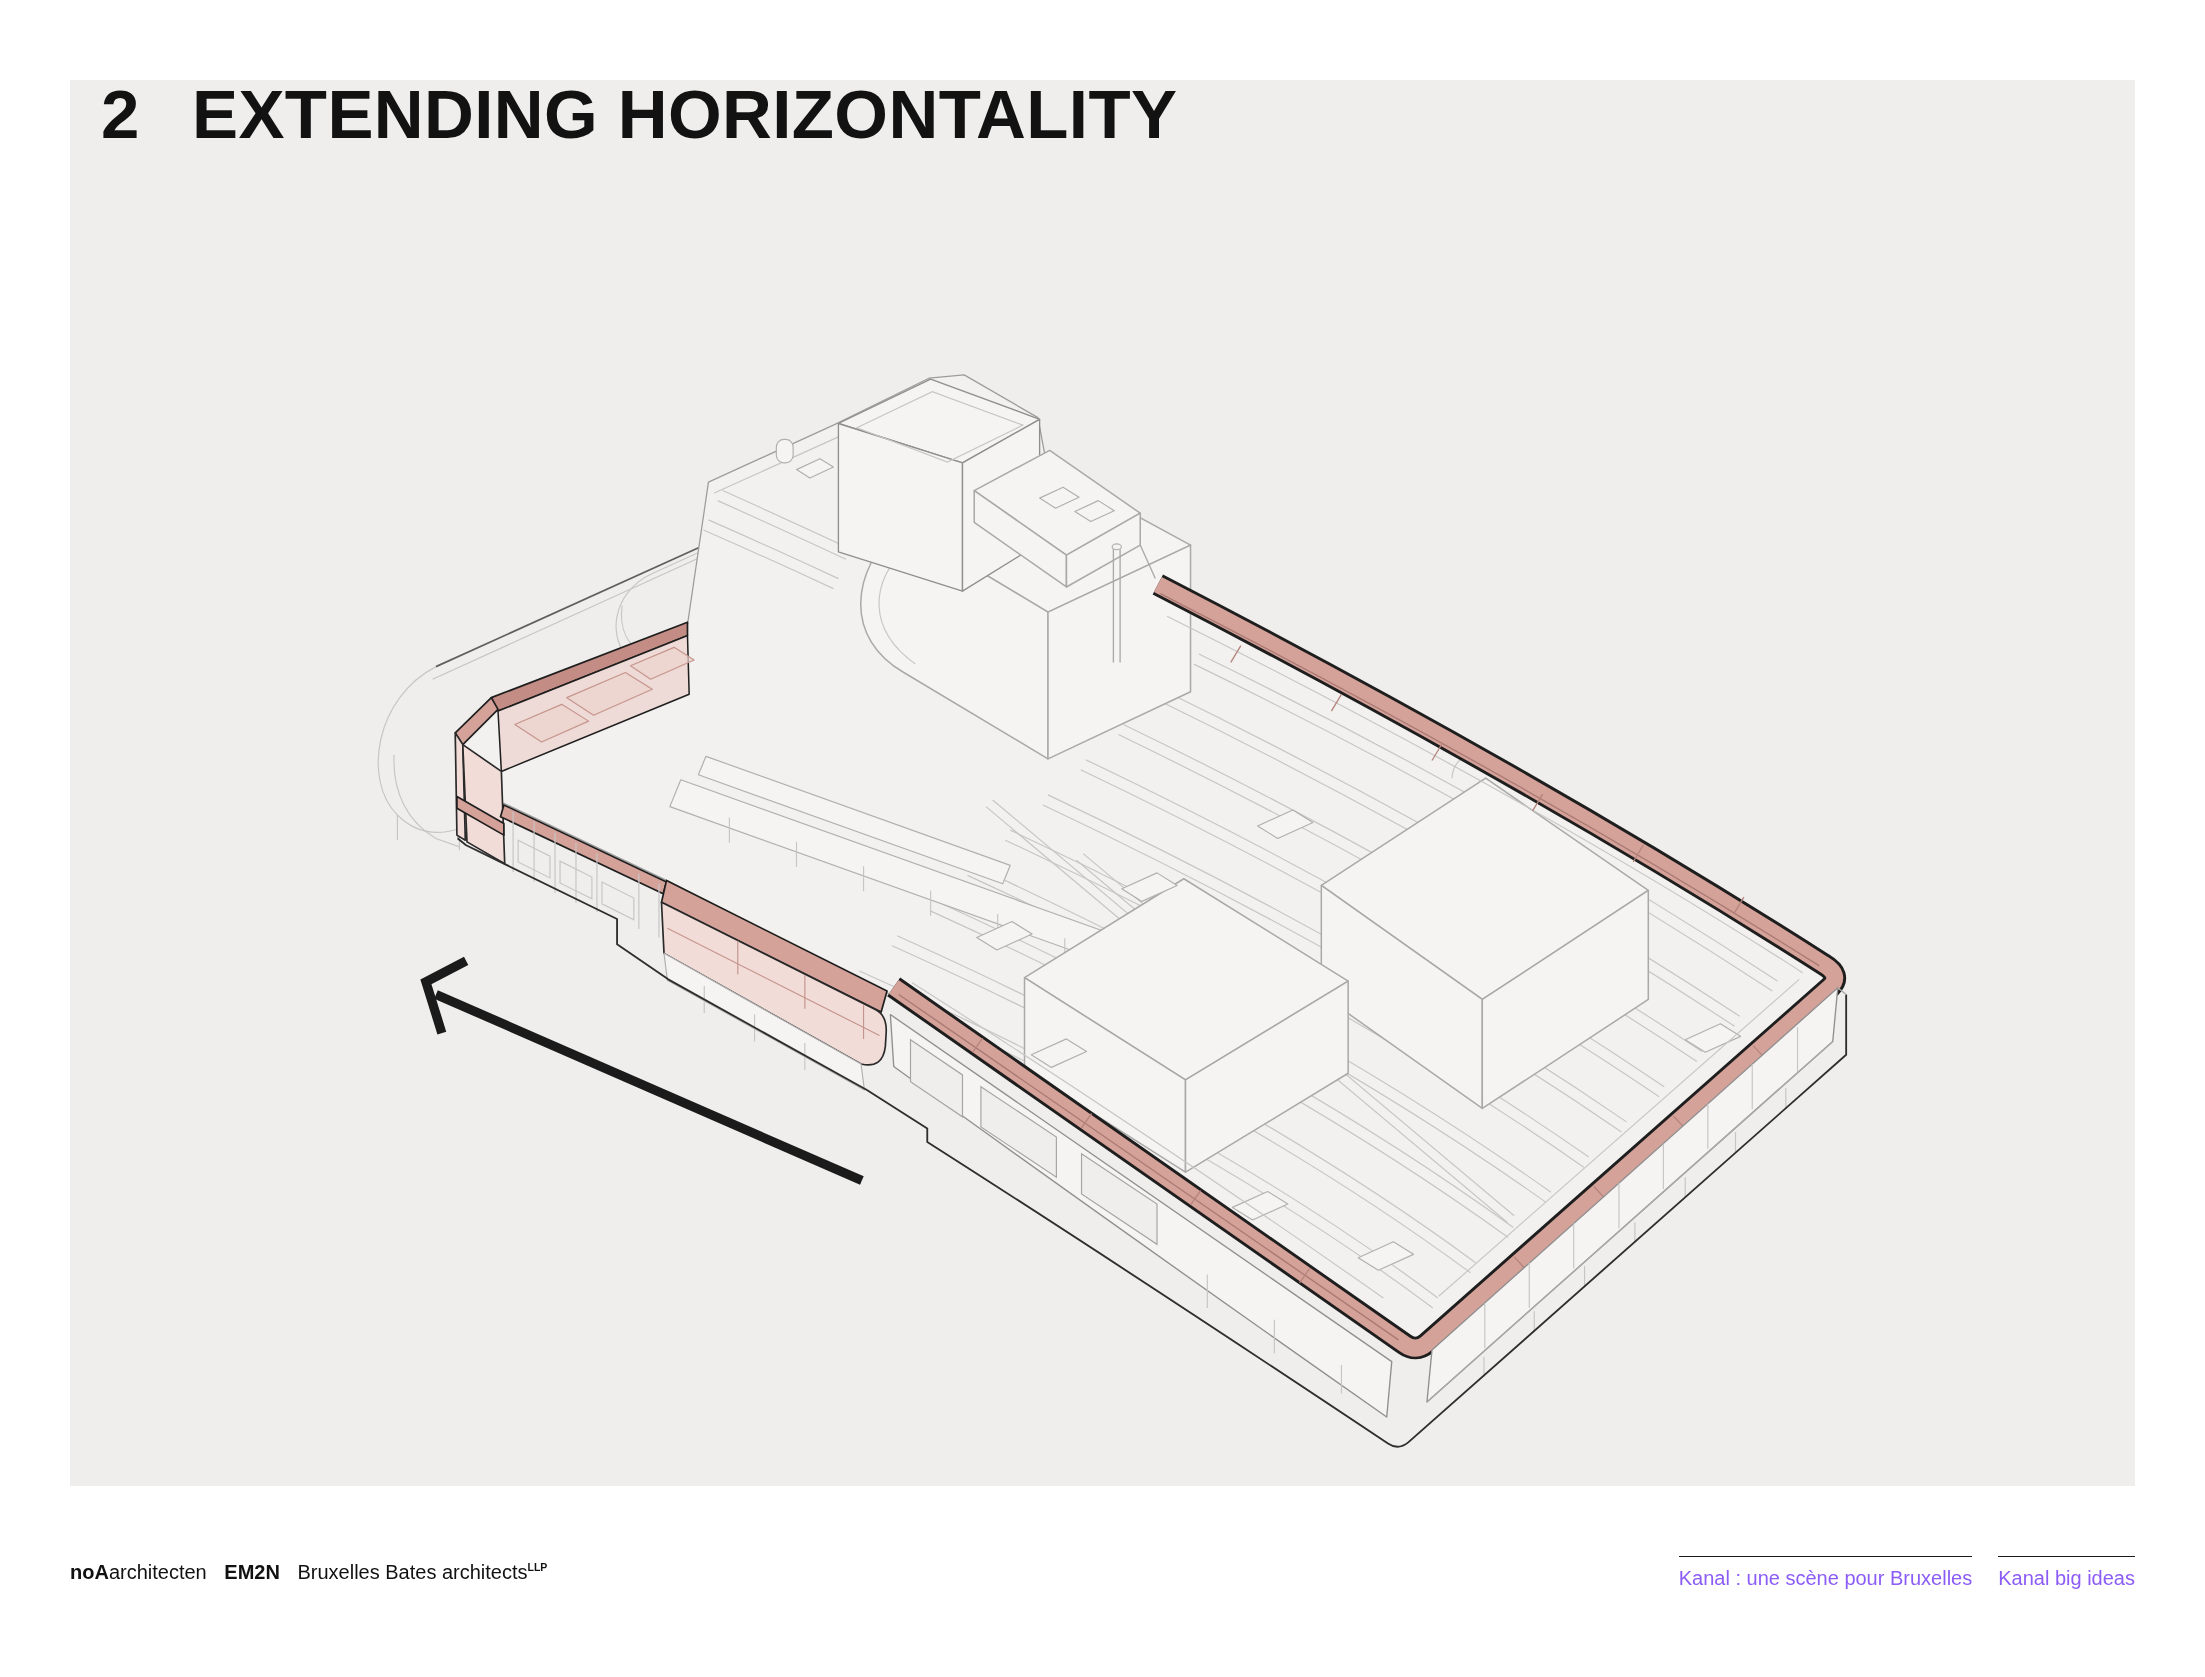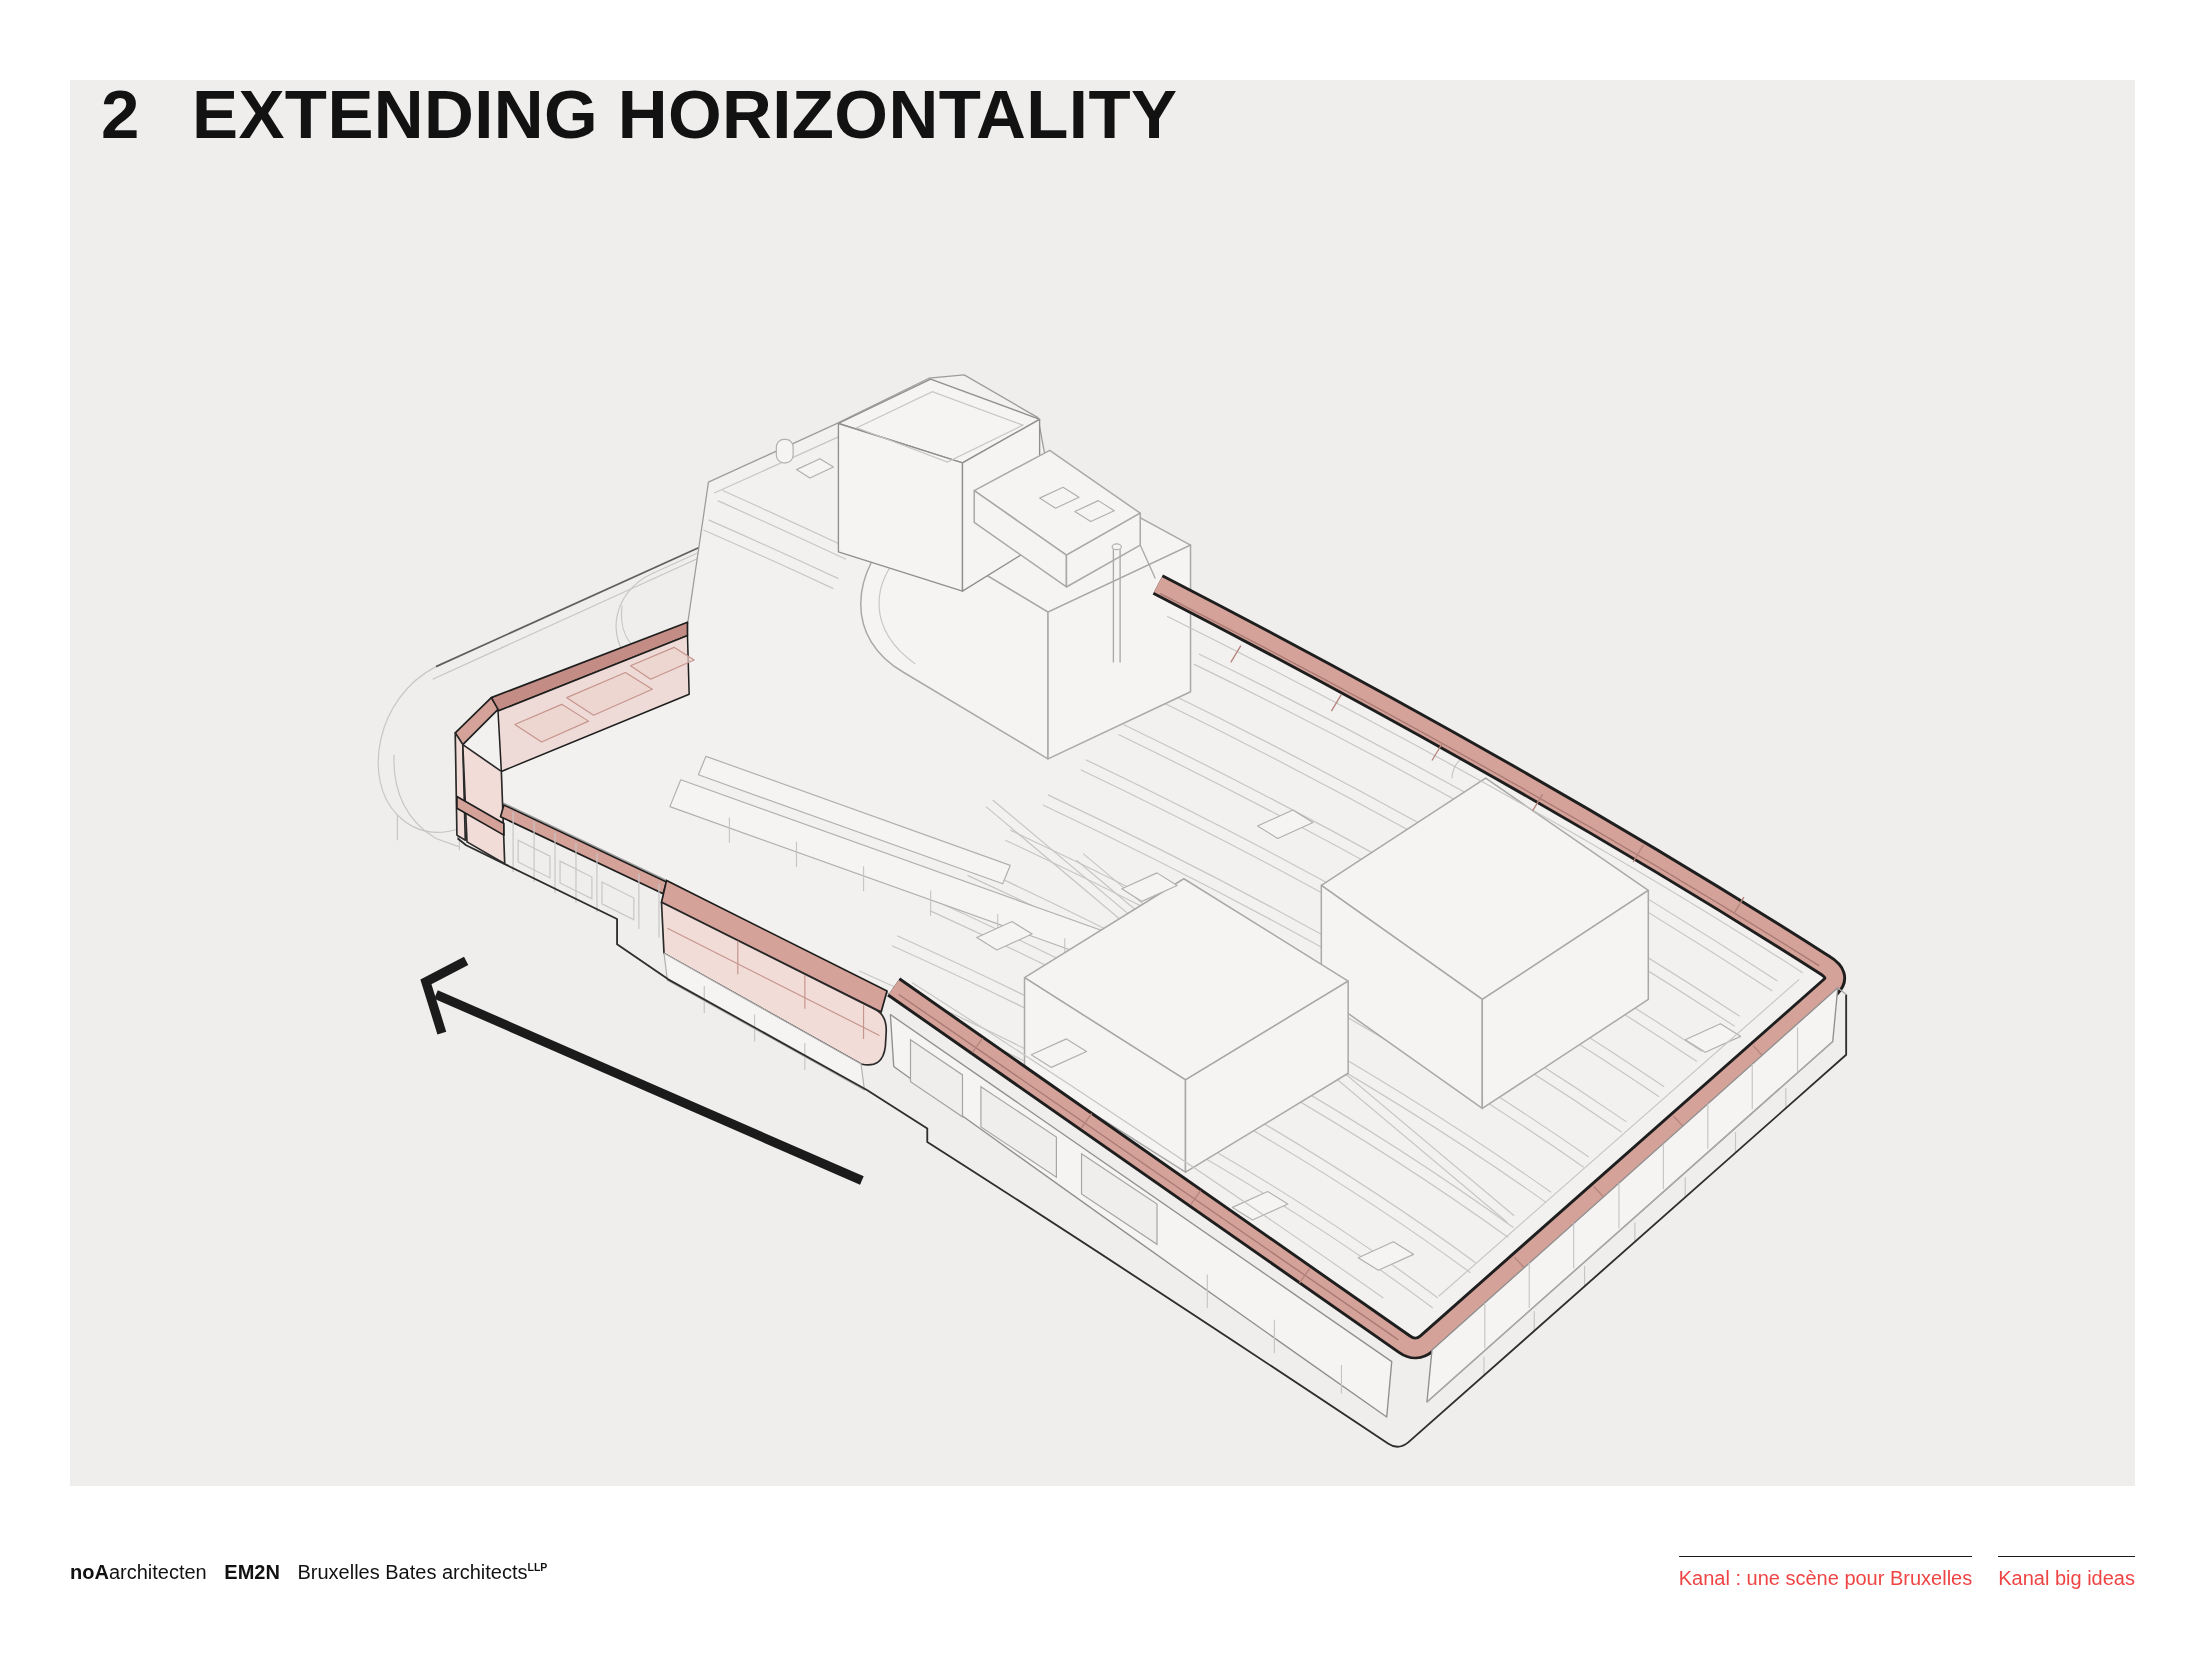--- a/index.html
+++ b/index.html
@@ -36,21 +36,21 @@
   svg.diagram{position:absolute;left:0;top:0;}
   .footer-left{
     position:absolute;left:70px;top:1561px;font-size:20px;color:#111;
     white-space:nowrap;
   }
   .footer-left .b{font-weight:bold;text-align:right;}
   .footer-left .gap{margin-left:12px;}
   .footer-left sup{font-size:10.5px;position:relative;top:-0.8px;font-weight:bold;}
   .footer-right{
     position:absolute;right:70px;top:1556px;display:flex;gap:26px;
-    font-size:20px;color:#ef4444;white-space:nowrap;
+    font-size:20px;color:#8b5cf6;white-space:nowrap;
   }
   .footer-right .item{border-top:1.7px solid #1a1a1a;padding-top:10px;}
 
   
   .ln-l{stroke:var(--line-light);stroke-width:1.4;fill:none;}
   .ln-m{stroke:var(--line-mid);stroke-width:1.6;fill:none;}
   .ln-d2{stroke:#5f5f5f;stroke-width:2;fill:none;}
   .ln-base{stroke:var(--base-dark);stroke-width:2.2;fill:none;stroke-linejoin:round;}
   .roof{fill:#f2f1ef;stroke:#9c9c9c;stroke-width:1.5;stroke-linejoin:round;}
   .wfill{fill:var(--white-fill);stroke:#8f8f8f;stroke-width:1.6;stroke-linejoin:round;}

